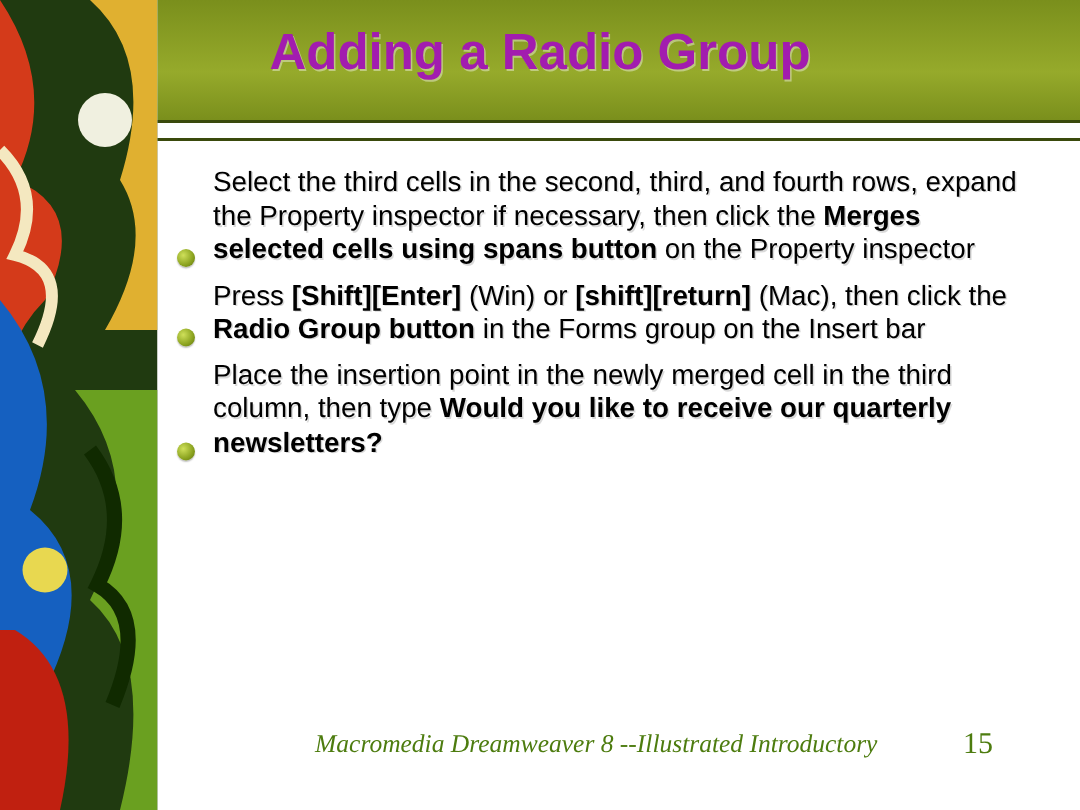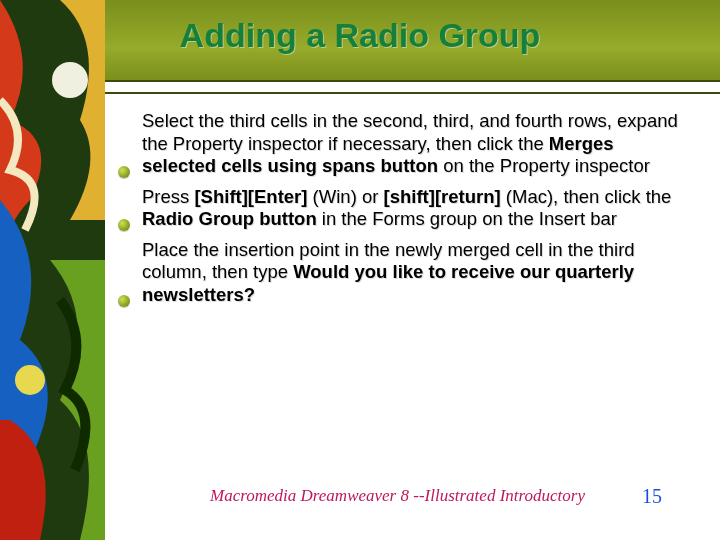--- a/index.html
+++ b/index.html
@@ -35,21 +35,21 @@
     box-sizing: border-box;
   }
   .title-text {
     position: absolute;
     left: 0;
     right: 0;
     top: 0;
     height: 82px;
     line-height: 70px;
     text-align: center;
-    color: #15803d;
+    color: #a21caf;
     font-size: 34px;
     font-weight: bold;
     text-shadow: 1px 1px 0 rgba(255,255,255,0.4);
   }
   .title-underline {
     position: absolute;
     left: 105px;
     right: 0;
     top: 92px;
     height: 2px;
@@ -88,29 +88,29 @@
   }
   .footer-line {
     position: absolute;
     left: 105px;
     right: 30px;
     bottom: 34px;
     text-align: center;
     font-family: "Times New Roman", Times, serif;
     font-style: italic;
     font-size: 17px;
-    color: #be185d;
+    color: #4d7c0f;
   }
   .page-num {
     position: absolute;
     right: 58px;
     bottom: 32px;
     font-family: "Times New Roman", Times, serif;
     font-size: 20px;
-    color: #1d4ed8;
+    color: #4d7c0f;
     font-style: normal;
   }
 </style>
 </head>
 <body>
 
 <div class="slide">
 
   <svg class="sidebar-art" viewBox="0 0 105 540" preserveAspectRatio="none">
     <rect x="0" y="0" width="105" height="540" fill="#203a10"></rect>

